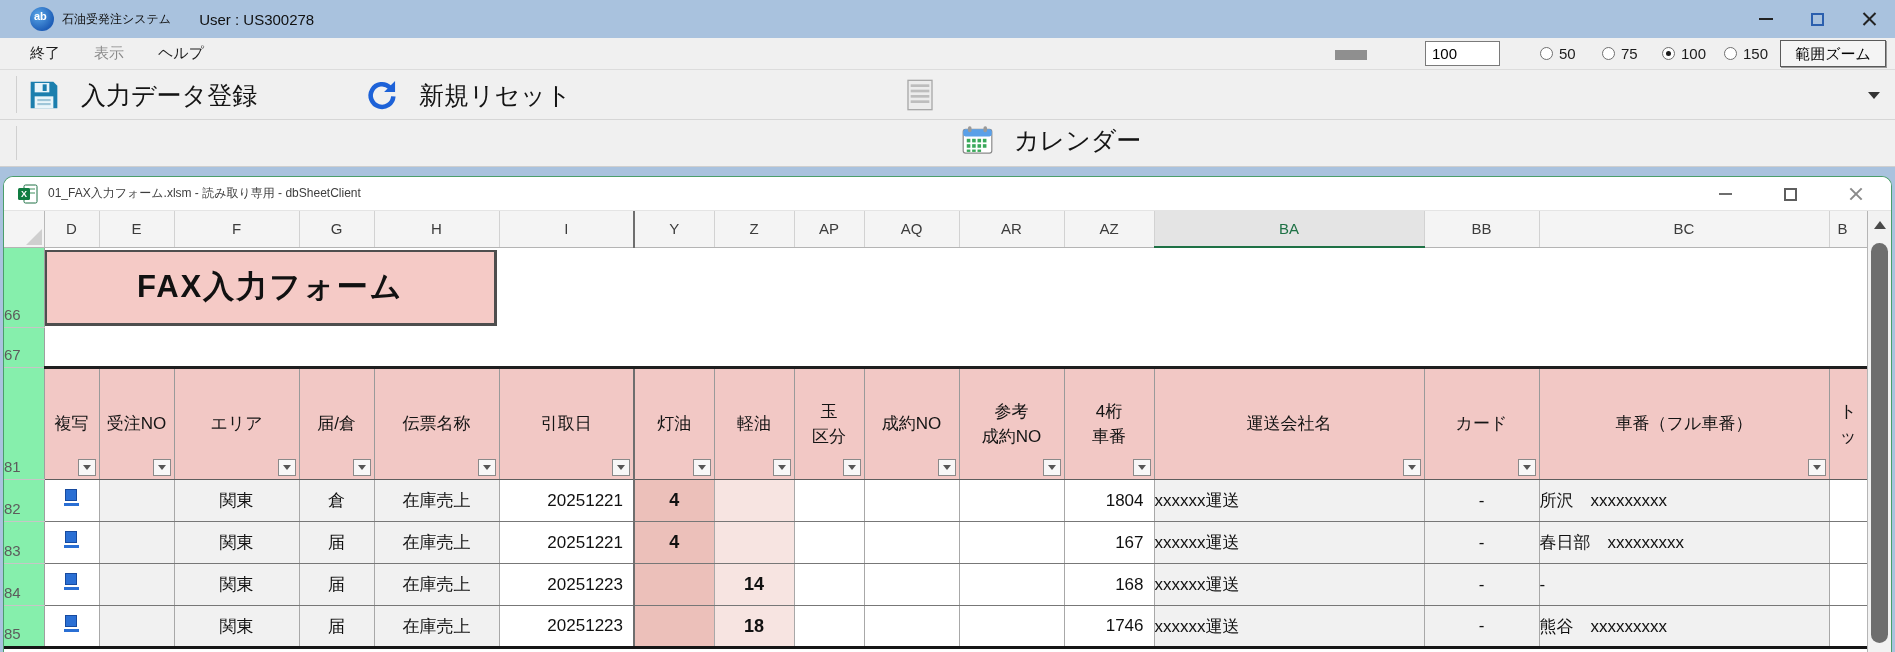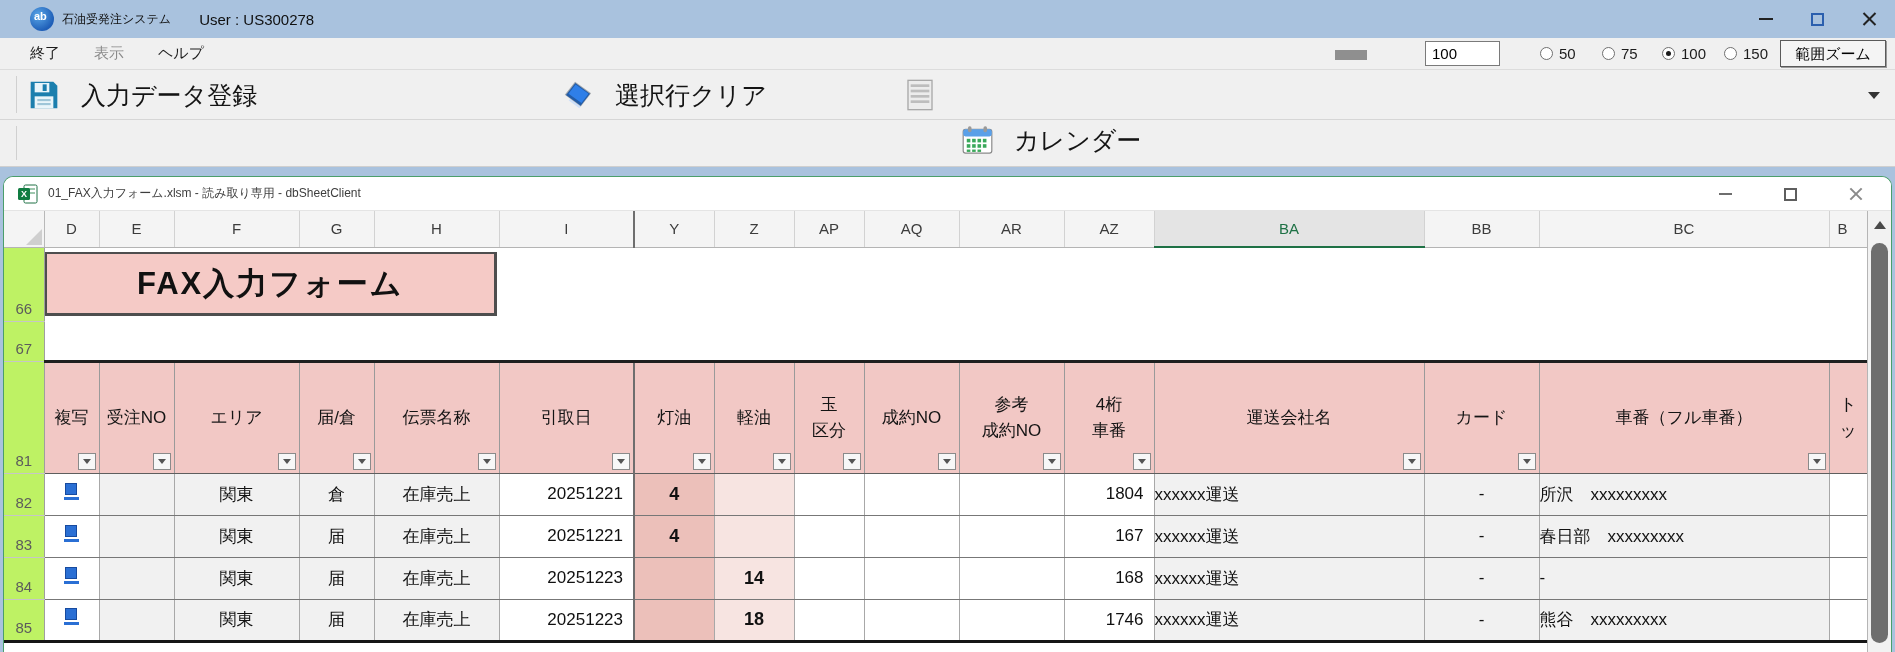--- a/index.html
+++ b/index.html
@@ -63,26 +63,26 @@
   table.sheet { border-collapse:collapse; table-layout:fixed; width:1895px; }
   td { padding:0; overflow:hidden; white-space:nowrap; }
 
   .cl { height:36px; background:#f4f4f4; border-right:1px solid #d2d2d2; border-bottom:1px solid #b4b4b4;
     color:#3c3c3c; font-size:15px; text-align:center; vertical-align:middle; }
   .cl.sel { background:#e4e4e4; color:#1e7145; border-bottom:2px solid #1e7145; }
   .corner { background:#f4f4f4; border-right:1px solid #b8b8b8; border-bottom:1px solid #b4b4b4; position:relative; }
   .corner .tri { position:absolute; right:2px; bottom:2px; width:0; height:0;
     border-left:16px solid transparent; border-bottom:16px solid #cfcfcf; }
 
-  .gut { background:#bef264; border-right:1px solid #9f9f9f; border-bottom:1px solid #c6c6c6;
-    color:#5c5c5c; font-size:15px; text-align:center; vertical-align:bottom; padding-bottom:4px; }
+  .gut { background:#86efac; border-right:1px solid #9f9f9f; border-bottom:1px solid #c6c6c6;
+    color:#5c5c5c; font-size:15px; vertical-align:bottom; padding-bottom:4px; }
   .white { background:#fff; }
 
   .faxwrap { background:#fff; vertical-align:middle; }
-  .fax-box { height:64px; margin:2px 2px 2px 0; background:#f5cac6; border:2px solid #4e4e4e;
+  .fax-box { height:76px; margin:2px 2px 2px 0; background:#f5cac6; border:2px solid #4e4e4e;
     border-right-width:3px; border-bottom-width:3px; display:flex; align-items:center; justify-content:center;
     font-size:31px; font-weight:bold; color:#111; letter-spacing:2px; }
 
   .hd { background:#f2c8c5; border:1px solid #9a9a9a; border-top:3px solid #1f1f1f; border-bottom:1px solid #5e5e5e;
     position:relative; text-align:center; vertical-align:middle; font-size:17px; color:#141414; line-height:1.5; }
   .flt { position:absolute; right:3px; bottom:3px; width:18px; height:17px; background:#f7f7f7;
     border:1px solid #8a8a8a; display:flex; align-items:center; justify-content:center; }
   .flt .fa { width:0; height:0; border-left:4px solid transparent; border-right:4px solid transparent; border-top:5px solid #555; }
 
   .dc { border-right:1px solid #a8a8a8; border-left:1px solid #a8a8a8; border-bottom:1px solid #777;
@@ -155,29 +155,28 @@
       <path fill="#1b7fae" d="M2 2h17l3 3v17H2z"></path>
       <rect x="5" y="3" width="11" height="7" fill="#e9f5fa"></rect>
       <rect x="11" y="4" width="3" height="5" fill="#1b7fae"></rect>
       <rect x="5" y="13" width="14" height="9" fill="#e9f5fa"></rect>
       <rect x="7" y="15" width="10" height="1.6" fill="#9fc6d8"></rect>
       <rect x="7" y="18" width="10" height="1.6" fill="#9fc6d8"></rect>
     </svg>
     <span class="lbl">入力データ登録</span>
   </div>
 
-
-  <div class="tbtn" style="left:562px">
+  <div class="tbtn" style="left:366px">
     <svg class="ico" width="32" height="32" viewBox="0 0 24 24">
-      <path fill="#2f7fe8" d="M10 3l11 8-7 9-11-8z"></path>
-      <path fill="#cfe0f8" d="M6.2 14.8l7.9 5.7-1.1 1.5-8-5.8z"></path>
-      <path fill="#0f1c2e" d="M9.8 2l12 8.7-7.7 9.9-12-8.7zM10.2 4.1L4.9 11l9.7 7 5.3-6.9z" opacity=".35"></path>
+      <path fill="none" stroke="#1d62d8" stroke-width="3.4" d="M20.5 13a8.5 8.5 0 1 1-2.6-6.7"></path>
+      <path fill="#1d62d8" d="M21.8 1.5v8.2h-8.2z"></path>
     </svg>
-    <span class="lbl">選択行クリア</span>
-  </div>
+    <span class="lbl">新規リセット</span>
+  </div>
+
 
   <div class="tbtn disabled" style="left:905px">
     <svg class="ico" width="30" height="32" viewBox="0 0 20 24">
       <rect x="1" y="1" width="18" height="22" fill="#ececec" stroke="#a8a8a8"></rect>
       <rect x="3" y="4" width="14" height="2" fill="#bdbdbd"></rect>
       <rect x="3" y="8" width="14" height="2" fill="#bdbdbd"></rect>
       <rect x="3" y="12" width="14" height="2" fill="#bdbdbd"></rect>
       <rect x="3" y="16" width="14" height="2" fill="#bdbdbd"></rect>
     </svg>
   </div>

